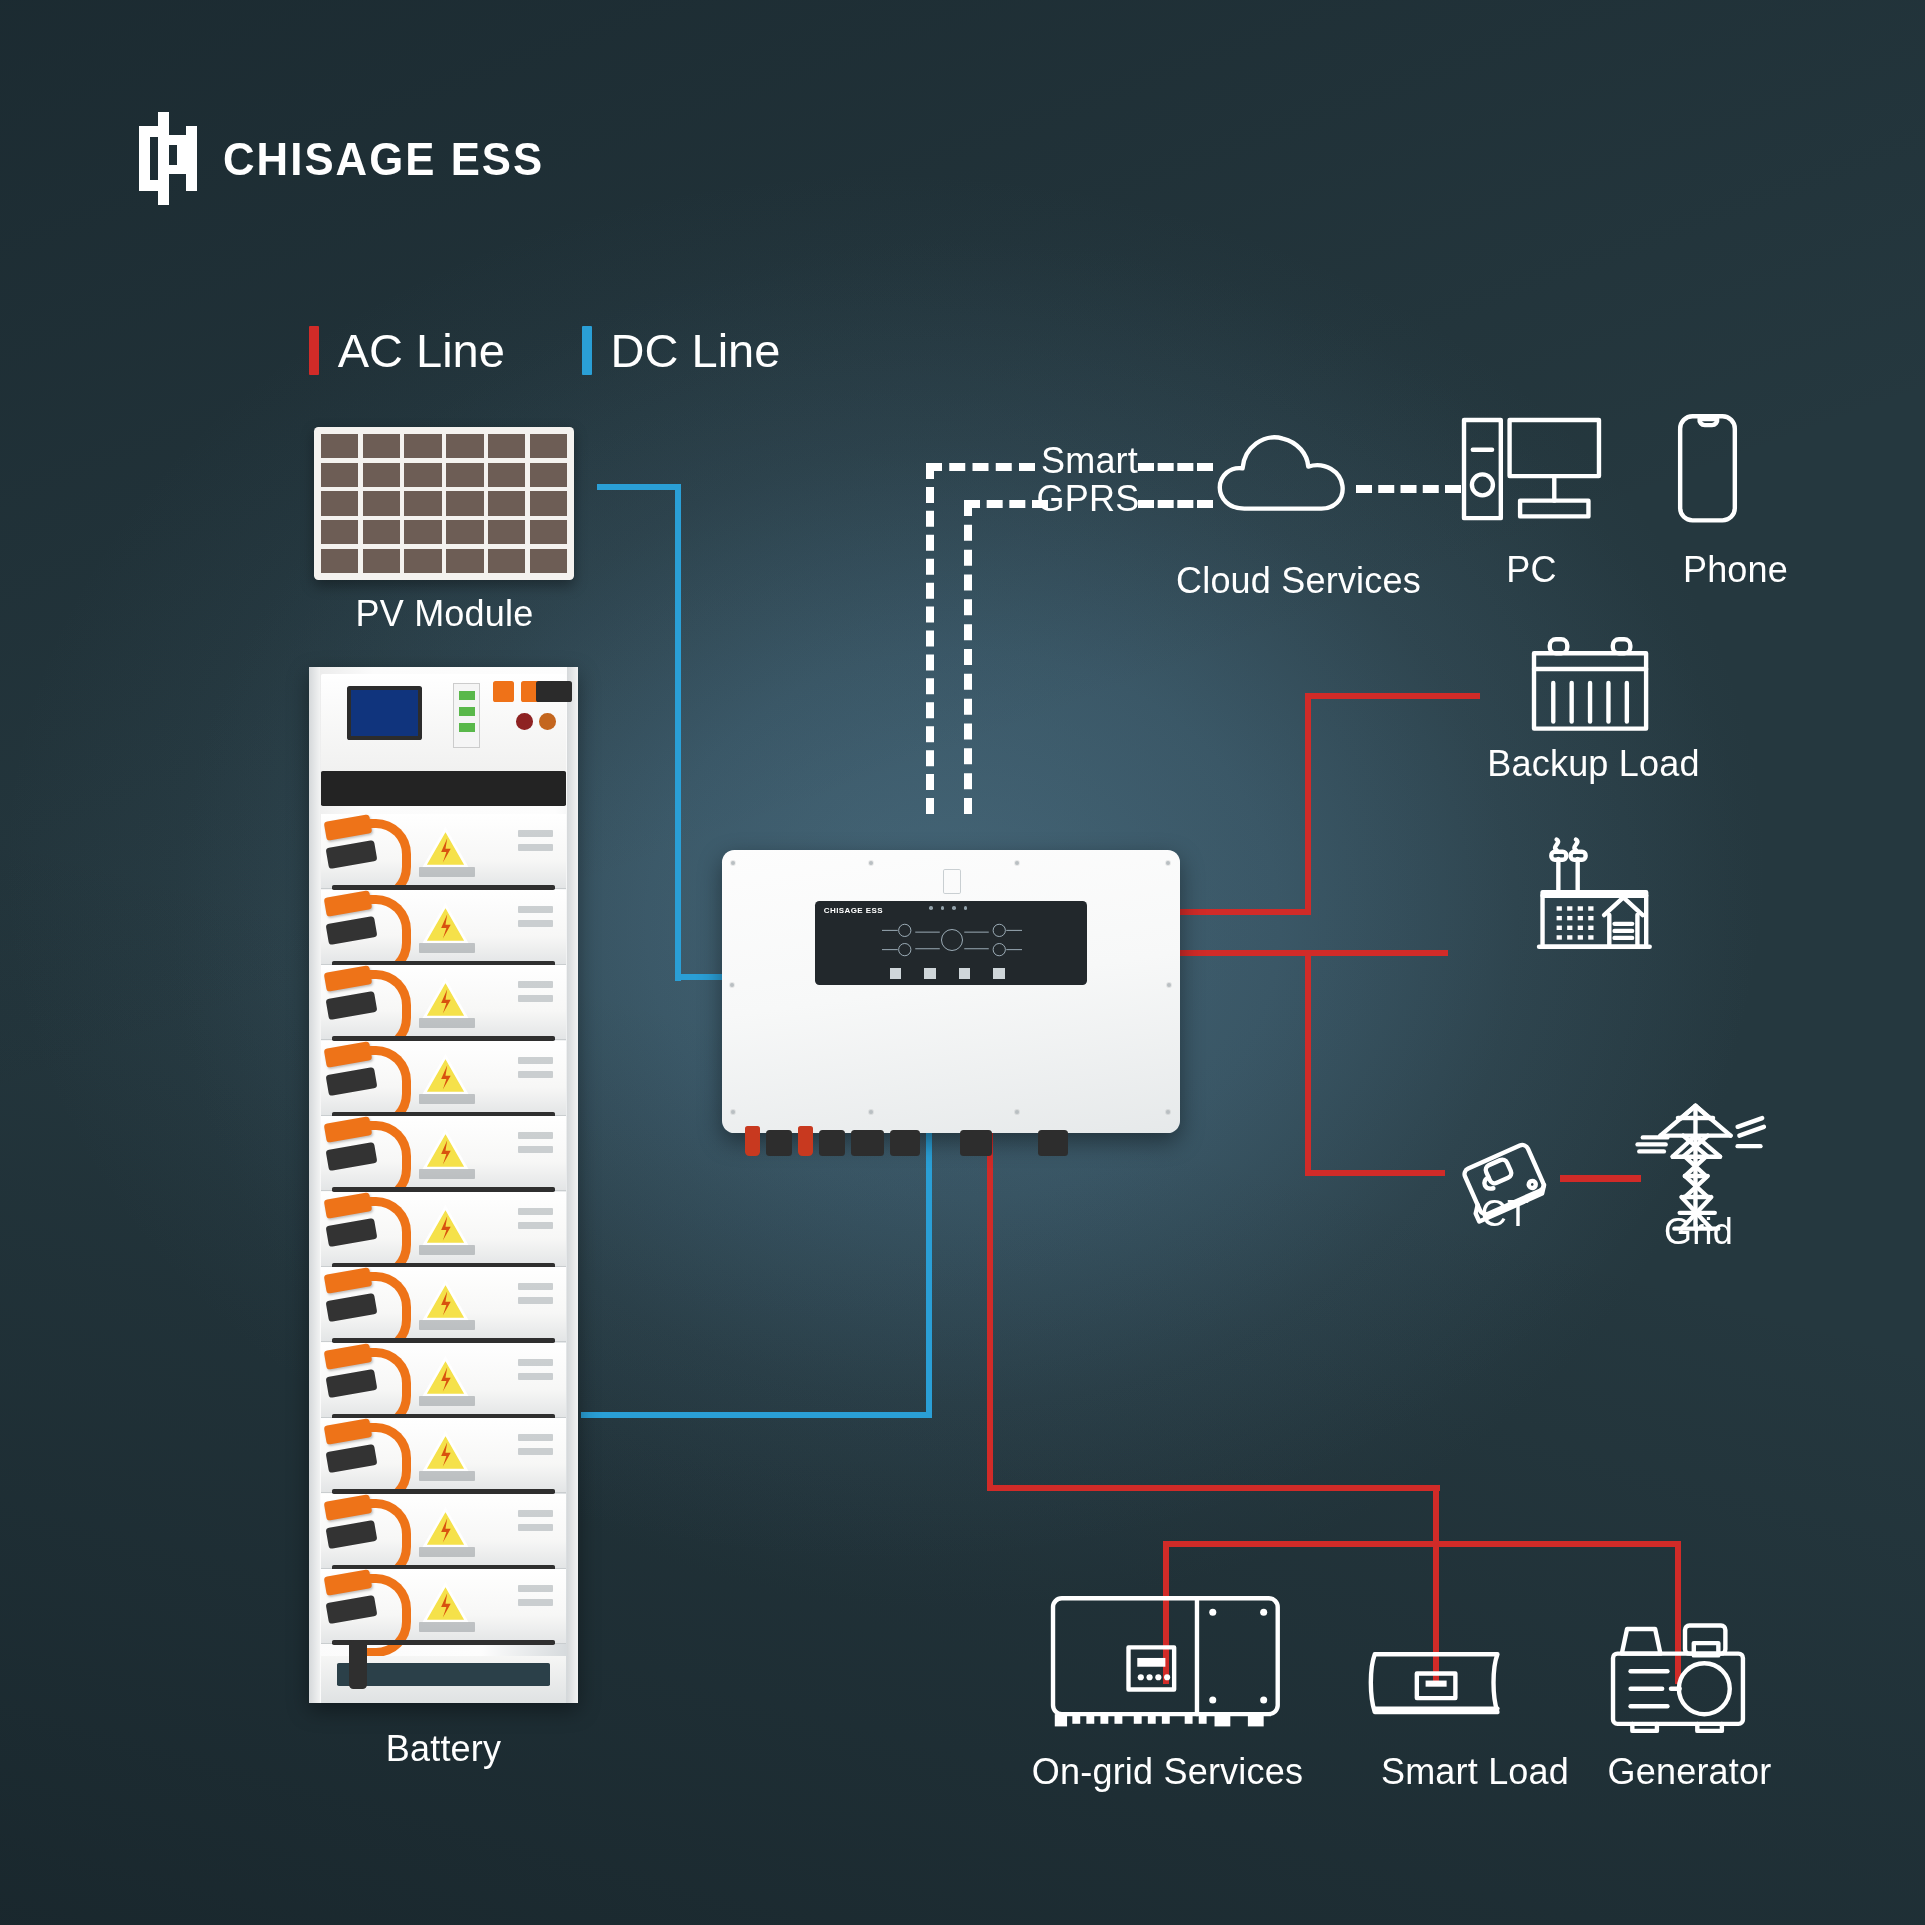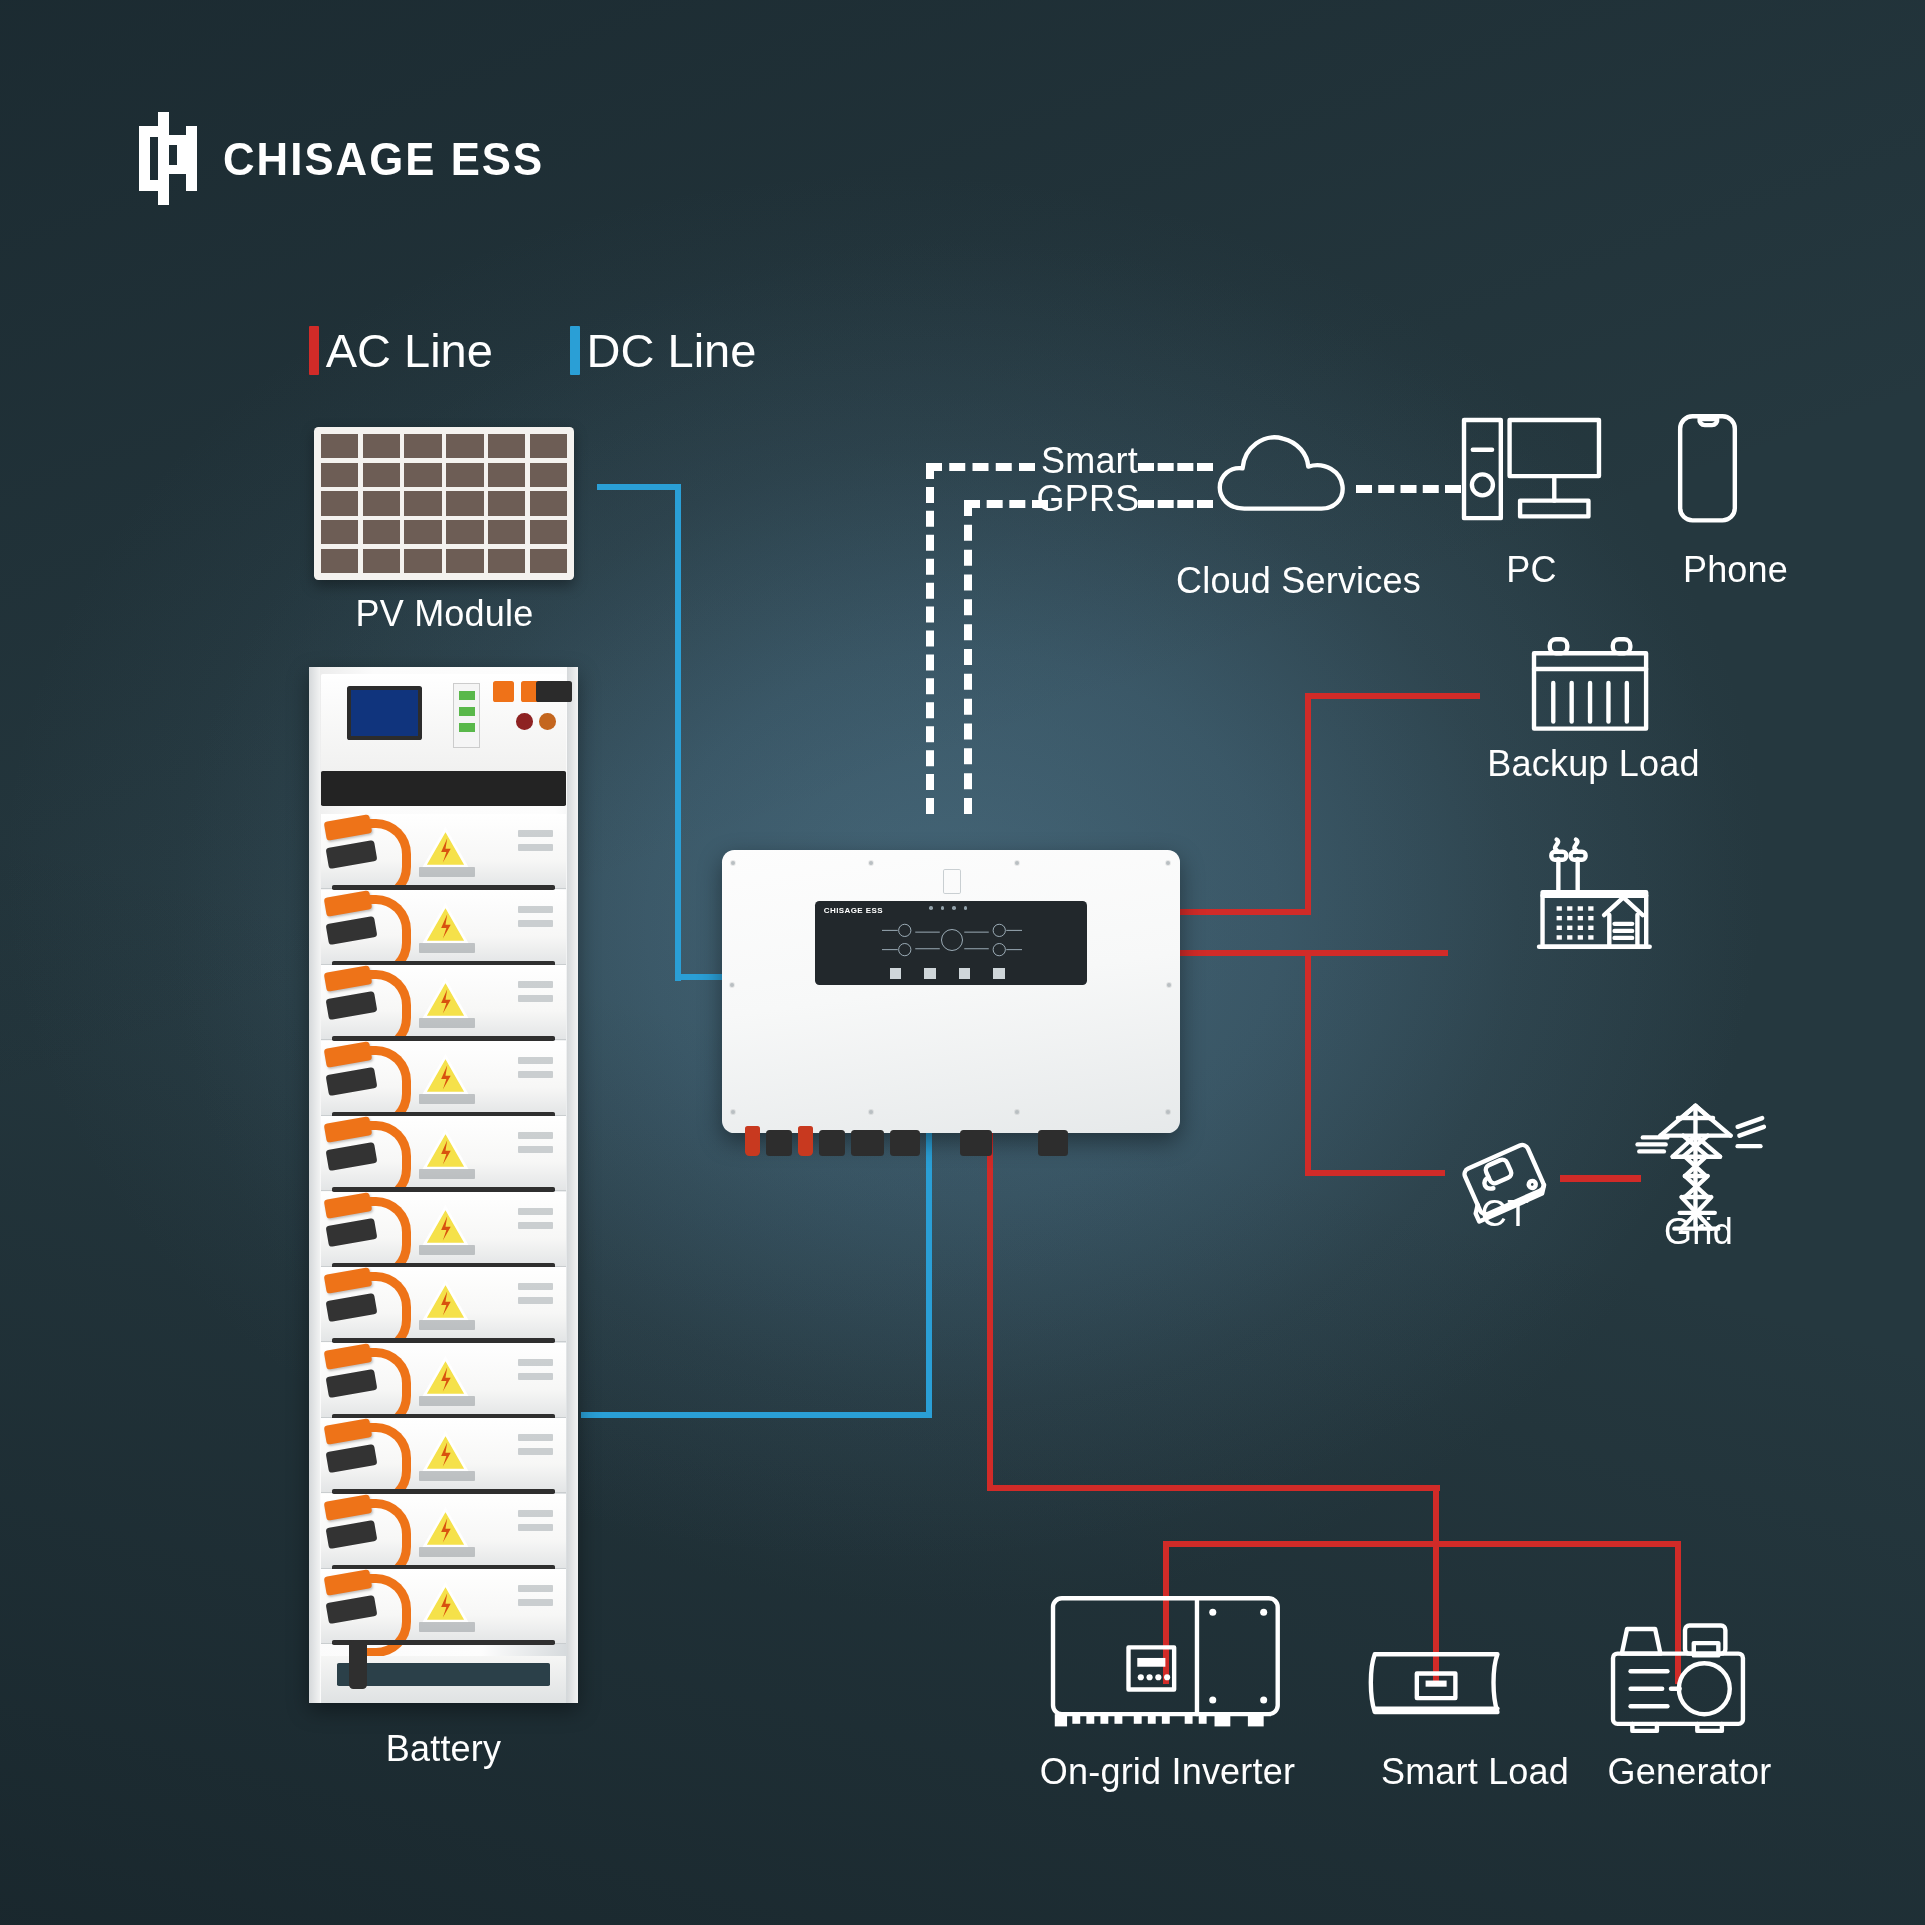--- a/index.html
+++ b/index.html
@@ -26,21 +26,21 @@
   #logo{position:absolute;left:139px;top:112px;display:flex;align-items:center;gap:26px;}
   #logo .mark{position:relative;width:58px;height:93px;}
   #logo .mark i{position:absolute;background:#fff;display:block;}
   #logo .txt{
     color:#fff;font-weight:700;font-size:47px;letter-spacing:2.2px;
     font-family:"Liberation Sans",sans-serif;transform:scaleX(.93);transform-origin:left center;
   }
 
   
   #legend{position:absolute;left:309px;top:323px;display:flex;gap:77px;align-items:center;}
-  .leg{display:flex;align-items:center;gap:7px;}
+  .leg{display:flex;align-items:center;gap:19px;}
   .leg .swatch{width:9.7px;height:49px;border-radius:0.9px;}
   .leg .lbl{color:#fff;font-size:47px;font-weight:400;}
 
   
   .cap{
     position:absolute;color:#fff;font-size:36px;font-weight:400;
     white-space:nowrap;text-align:center;letter-spacing:0.2px;
   }
 
   
@@ -639,21 +639,21 @@
           <rect x="100" y="140" width="9" height="9"></rect>
         <rect x="116" y="140" width="9" height="9"></rect>
           <rect x="132" y="140" width="9" height="9"></rect>
         <rect x="158" y="140" width="9" height="9"></rect>
           <rect x="174" y="140" width="9" height="9"></rect>
         <rect x="192" y="138" width="18" height="14"></rect>
           <rect x="230" y="138" width="18" height="14"></rect>
       </g>
     </svg>
   </div>
-  <div class="cap" style="left:992px;top:1751px;width:351px;">On-grid Inverter</div>
+  <div class="cap" style="left:992px;top:1751px;width:351px;">On-grid Services</div>
 
   <div class="ico" style="left:1359px;top:1642px;width:156px;height:86px;">
     <svg viewBox="0 0 178 98">
       <path class="st" d="M18 14 H158 C152 30 152 62 158 80 H18 C12 62 12 30 18 14 Z"></path>
       <path class="st" d="M18 76 H158"></path>
       <rect class="st" x="66" y="36" width="44" height="28"></rect>
       <rect class="stf" x="76" y="44" width="24" height="7"></rect>
     </svg>
   </div>
   <div class="cap" style="left:1339px;top:1751px;width:272px;">Smart Load</div>

